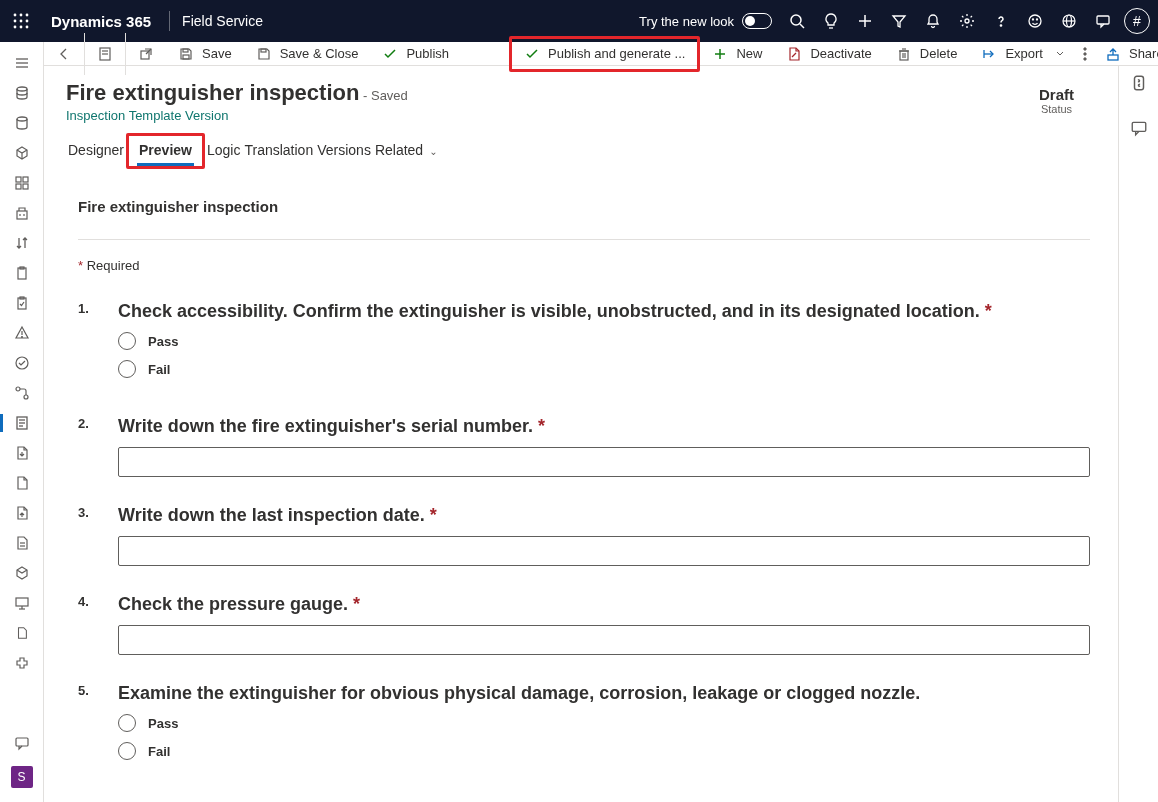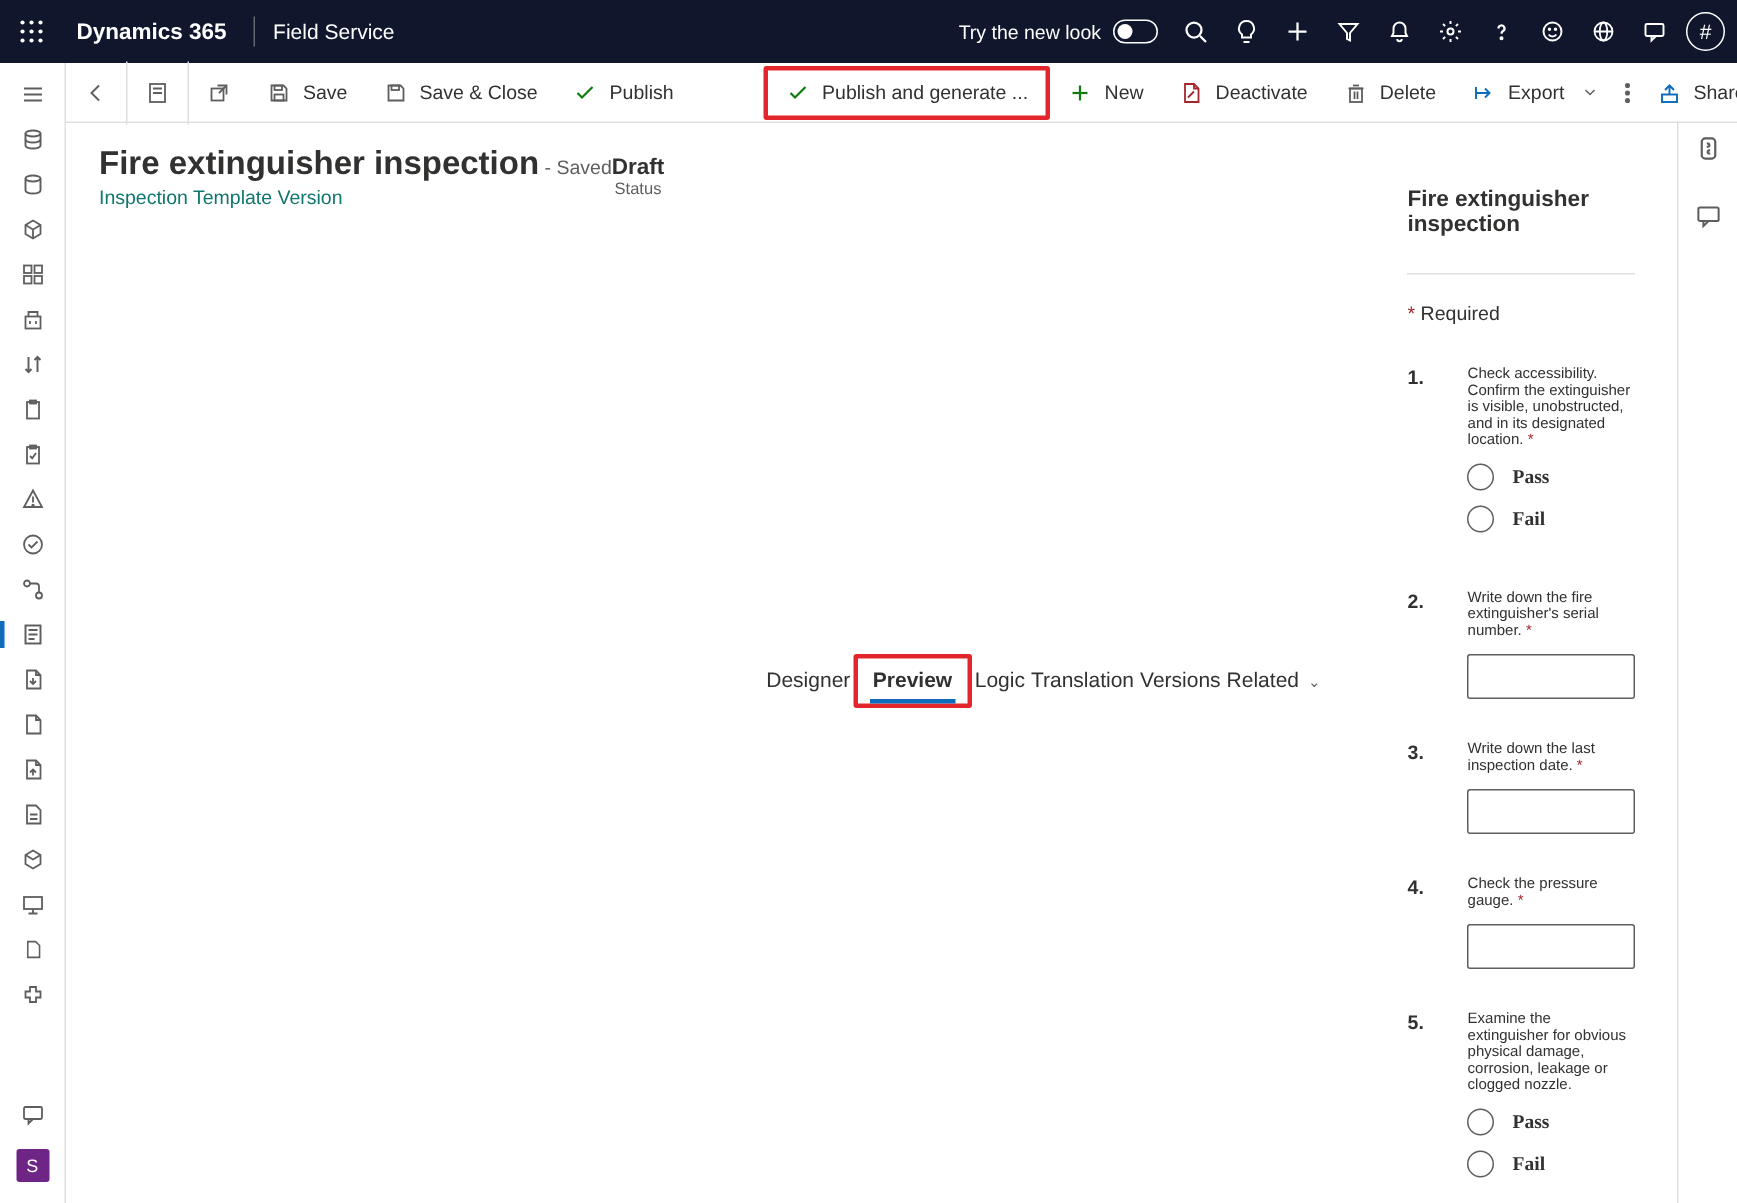--- a/index.html
+++ b/index.html
@@ -20,35 +20,35 @@
 
 .shell { display:flex; height: 760px; }
 .leftrail { width: 44px; border-right: 1px solid #e1dfdd; background:#fff; display:flex; flex-direction:column; align-items:center; padding-top:6px; gap:0; }
 .leftrail .railitem { width:44px; height:30px; display:flex; align-items:center; justify-content:center; cursor:pointer; position:relative;}
 .leftrail .railitem.active::before { content:""; position:absolute; left:0; top:6px; bottom:6px; width:3px; background:#0F6CBD;}
 .leftrail .railitem svg { stroke:#605e5c; fill:none; }
 .rail-bottom { margin-top:auto; }
 .rail-sq { width:22px; height:22px; background:#6E2585; color:#fff; display:flex; align-items:center; justify-content:center; font-size:12px; margin:8px 0 14px; border-radius:2px;}
 
 .main { flex:1; display:flex; flex-direction:column; min-width:0;}
-.cmdbar { height:40px; border-bottom:1px solid #e1dfdd; display:flex; align-items:center; }
+.cmdbar { height:24px; border-bottom:1px solid #e1dfdd; display:flex; align-items:center; }
 .cmd-seg { height:42px; display:flex; align-items:center;}
 .cmd-div { width:1px; height:42px; background:#e1dfdd;}
 .cmd-btn { height:42px; padding:0 12px; display:flex; align-items:center; gap:8px; cursor:pointer; white-space:nowrap;}
 .cmd-btn svg { stroke:#605e5c; }
 .cmd-icon-only { width:40px; justify-content:center; padding:0;}
 .highlight-red { border: 3px solid #E3262B; border-radius:2px; }
 .cmd-spacer { flex:1; }
 .chev { margin-left:4px;}
 
 .rightrail { width:40px; border-left:1px solid #e1dfdd; display:flex; flex-direction:column; align-items:center; padding-top:8px; gap:24px;}
 .rightrail svg { stroke:#605e5c; fill:none;}
 
 .bodywrap { display:flex; flex:1; min-height:0;}
-.content { flex:1; padding: 14px 0 0 0; overflow:hidden; display:flex; flex-direction:row;}
+.content { flex:1; padding: 14px 0 0 0; overflow:hidden; display:flex; flex-direction:column;}
 .header { padding: 0 22px; display:flex; align-items: baseline;}
 .h-main { display:flex; flex-direction:column;}
 .h-title { font-size: 22px; font-weight:600; }
 .h-saved { font-size: 13px; color:#605e5c; font-weight:400;}
 .h-sub { font-size: 13px; color:#0f766e; margin-top:2px;}
 .h-right { margin-left:auto; text-align:center; padding-right: 22px;}
 .h-status { font-size:15px; font-weight:600;}
 .h-status-l { font-size:11px; color:#605e5c;}
 .tabs { padding: 10px 22px 0; display:flex; align-items:center; border-bottom: 1px solid transparent;}
 .tab { padding: 6px 2px 8px; font-size:14px; cursor:pointer; color:#323130;}
@@ -61,22 +61,22 @@
 .scroller::-webkit-scrollbar { width:12px;}
 .scroller::-webkit-scrollbar-thumb{ background:#c8c6c4; border-radius:6px;}
 .scroller::-webkit-scrollbar-track{ background:#f3f2f1;}
 .form-title { font-size:15px; font-weight:600; margin: 8px 0 24px 0;}
 hr.divider { border:none; border-top:1px solid #e1dfdd; margin-bottom:18px;}
 .required-note { font-size:13px; color:#323130;}
 .required-note .ast, .ast { color:#A4262C;}
 .question { display:flex; margin-top: 28px;}
 .q-num { width: 40px; font-weight:600;}
 .q-body { flex:1;}
-.q-text { font-weight:400; font-size:10px;}
-.radio-group { margin-top: 0; font-family: Liberation Serif, serif;}
+.q-text { font-weight:700; font-size:18px;}
+.radio-group { margin-top: 0;}
 .radio-opt { display:flex; align-items:center; gap:12px; margin: 10px 0; font-weight:600;}
 .radio-circle { width:18px; height:18px; border:1px solid #605e5c; border-radius:50%;}
 .text-input { width: 100%; height: 30px; border:1px solid #605e5c; border-radius:2px; margin-top: 10px;}
 .green-stroke { stroke: #107C10 !important; }
 .plus-green { stroke:#107C10 !important;}
 .red-stroke { stroke:#A4262C !important;}
 </style>
 </head>
 <body>
 

